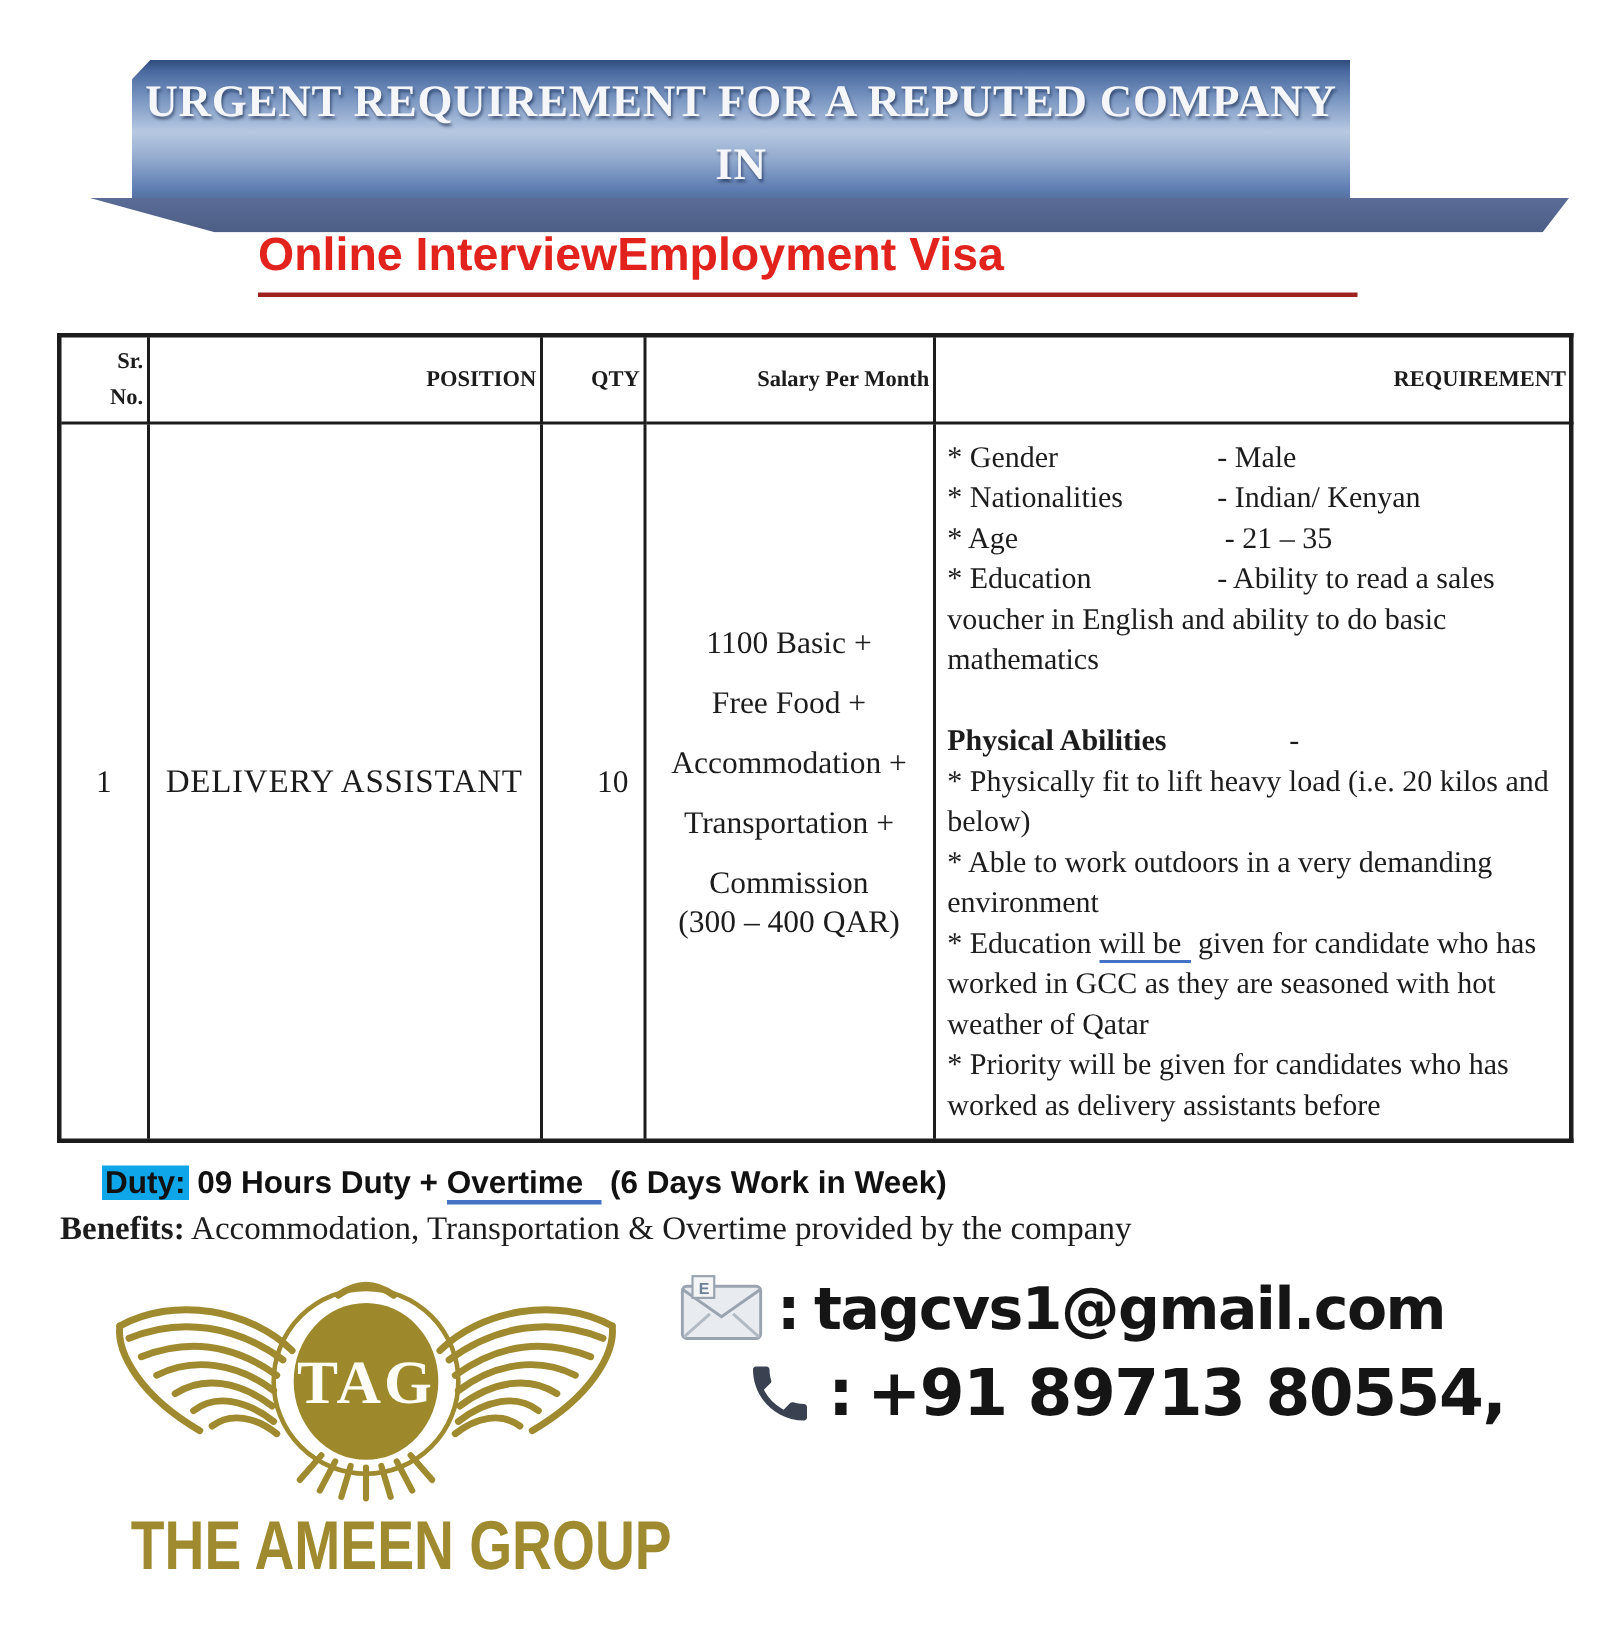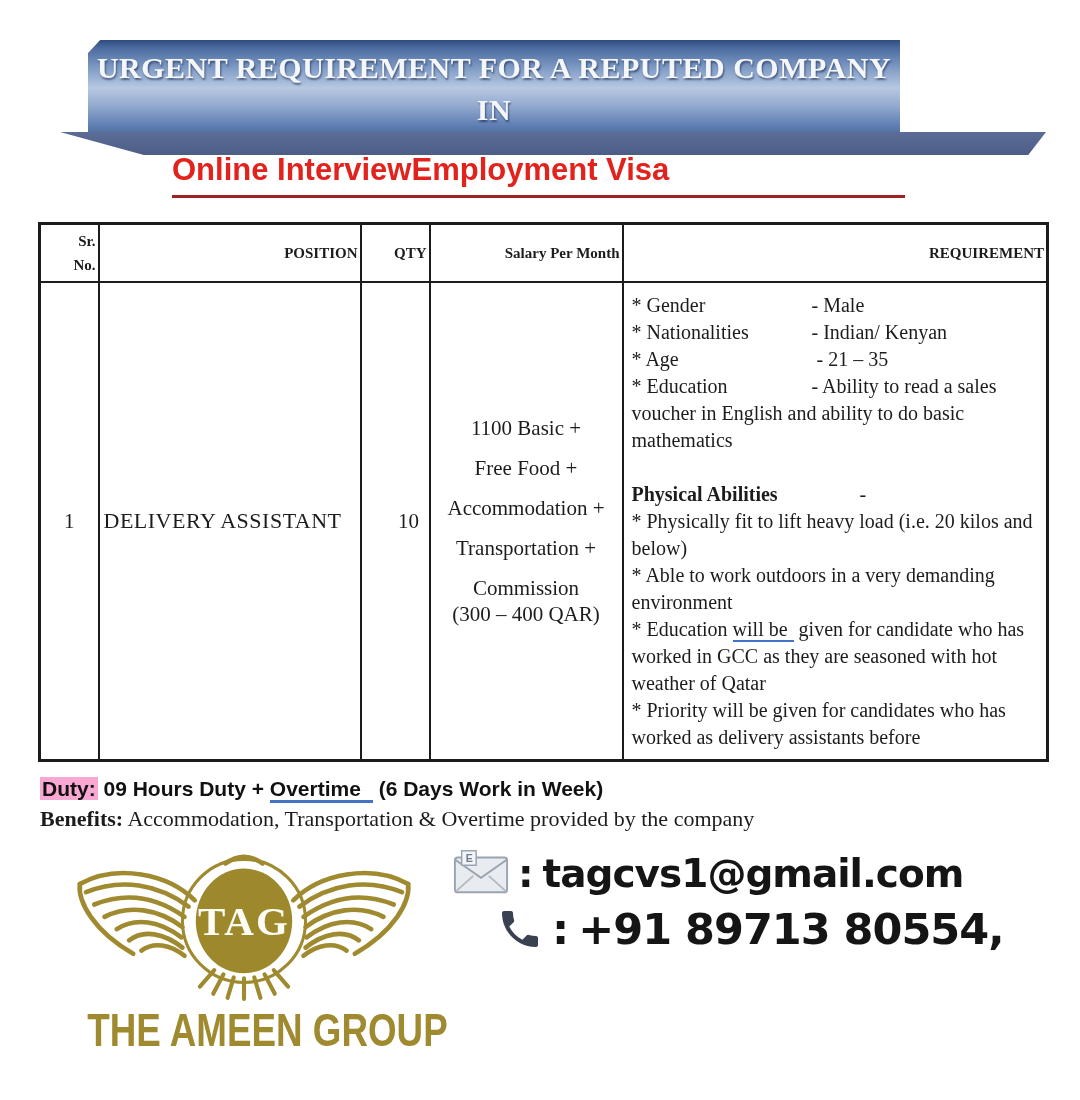--- a/index.html
+++ b/index.html
@@ -21,30 +21,30 @@
              font-family:"Liberation Sans",sans-serif;font-weight:bold;font-size:31px;color:#e2231d;
              border-bottom:3px solid #9e2220;padding-bottom:7px;}
 
   
   .jobtable{position:absolute;left:38px;top:222px;width:1008px;border-collapse:collapse;table-layout:fixed;
             font-size:20px;border:3px solid #1c1c1c;}
   .jobtable th,.jobtable td{border:2px solid #1c1c1c;}
   .jobtable th{font-size:15px;font-weight:bold;text-align:right;height:52px;white-space:pre-line;line-height:24px;padding:2px;}
   .jobtable td{height:470px;vertical-align:middle;}
   .cell-sr{text-align:center;font-size:21px;}
-  .cell-pos{font-size:22px;letter-spacing:.5px;padding:0 4px;}
+  .cell-pos{text-align:center;font-size:22px;letter-spacing:.5px;padding:0 4px;}
   .cell-qty{text-align:center;font-size:21px;padding-left:28px;}
   .cell-sal{text-align:center;font-size:21px;}
   .sal-line{margin:14px 0;line-height:26px;white-space:pre-line;}
   .cell-req{vertical-align:top;padding:3px 8px;font-size:20px;}
   .req-line{line-height:27px;}
   .lbl{display:inline-block;}
   .b{font-weight:bold;}
   .u{border-bottom:2px solid #4472c4;padding-right:6px;}
-  .hl{background:#f9a8d4;padding:0 2px;}
+  .hl{background:#0ea5e9;padding:0 2px;margin-left:28px;}
 
   
   .duty{position:absolute;left:40px;top:777px;font-family:"Liberation Sans",sans-serif;
         font-weight:bold;font-size:21px;color:#111;}
   .duty .u{border-bottom:3px solid #4472c4;padding-right:12px;}
   .benefits{position:absolute;left:40px;top:806px;font-family:"Liberation Serif",serif;font-size:22px;}
 
   
   .logo-block{position:absolute;left:48px;top:845px;width:392px;text-align:center;}
   .logo-emblem{display:block;margin:0 auto;}

